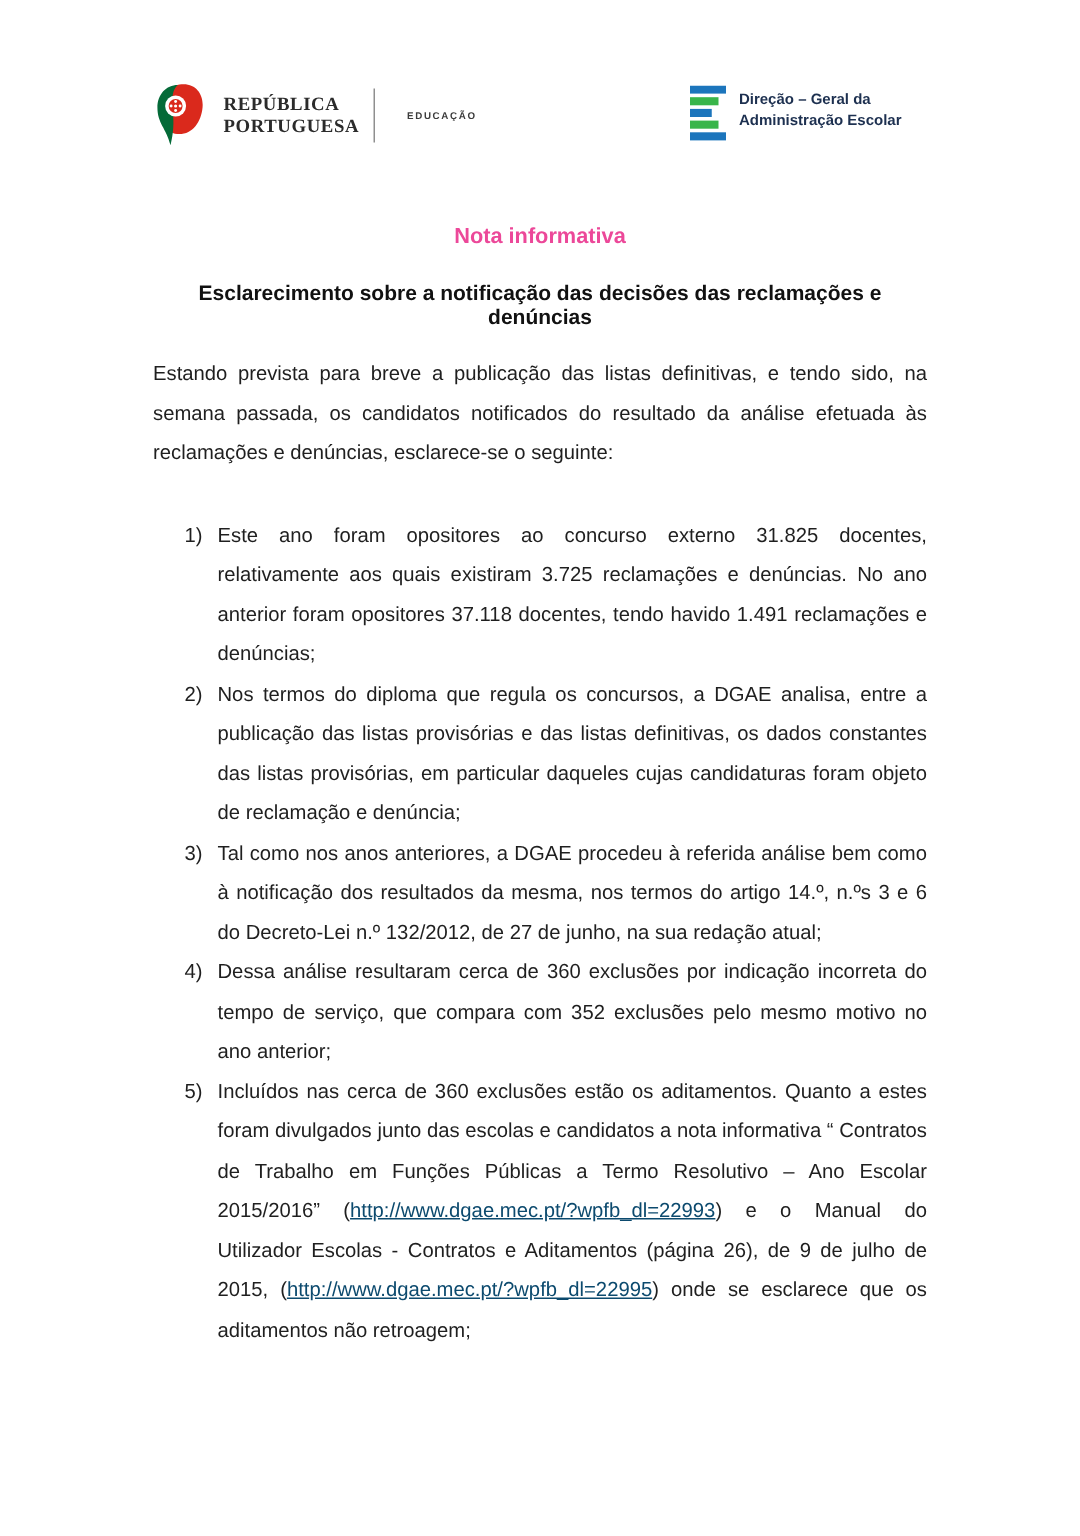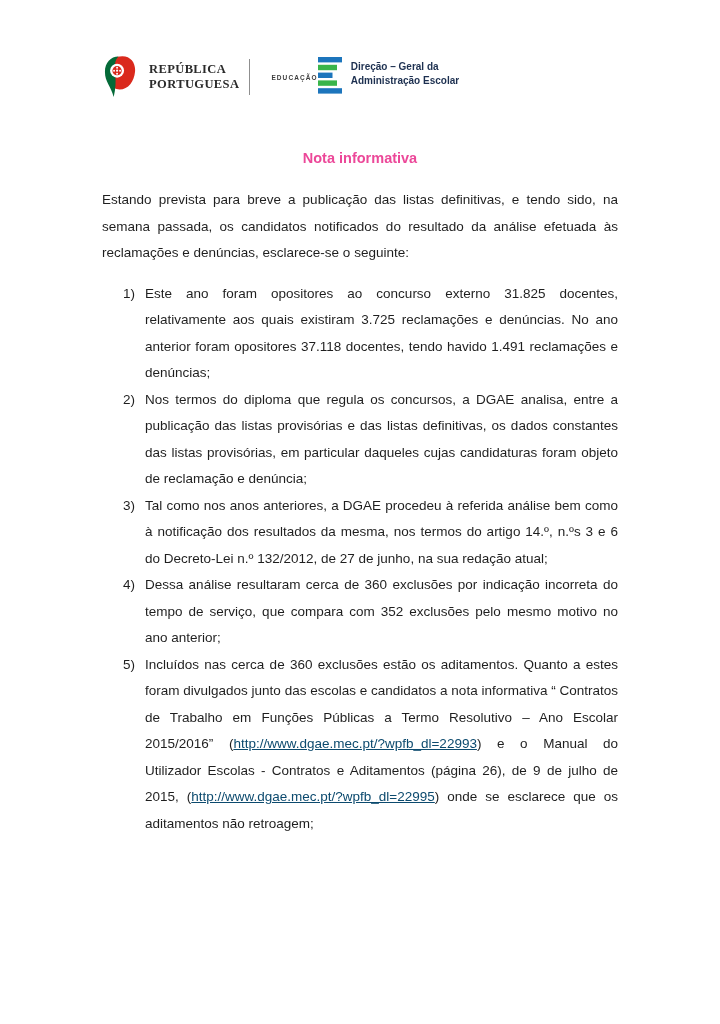--- a/index.html
+++ b/index.html
@@ -10,23 +10,23 @@
     height: 1024px;
     margin: 0 auto;
     background: #ffffff;
     font-family: "Liberation Sans", "DejaVu Sans", sans-serif;
     color: #1f1f1f;
     overflow: hidden;
   }
   
   .header {
     display: flex;
-    justify-content: flex-start;
+    justify-content: space-between;
     align-items: flex-start;
-    padding: 55px 70px 0 103px;
+    padding: 55px 119px 0 103px;
     height: 100px;
   }
   .gov-logo { display: flex; align-items: center; }
   .gov-emblem { width: 33px; height: 43px; flex: 0 0 auto; }
   .gov-words {
     margin-left: 13px;
     font-family: "Liberation Serif", "DejaVu Serif", serif;
     font-weight: bold;
     font-size: 12.5px;
     line-height: 14.5px;
@@ -76,21 +76,21 @@
   .doc-subtitle {
     text-align: center;
     font-weight: bold;
     font-size: 14px;
     margin-bottom: 17px;
     color: #111;
   }
   .intro {
     text-align: justify;
     line-height: 26.5px;
-    margin-bottom: 14px;
+    margin-bottom: 28px;
   }
   .nlist { padding-left: 21px; }
   .li { display: flex; }
   .li-num { flex: 0 0 22px; line-height: 26.5px; }
   .li-body { flex: 1; text-align: justify; line-height: 26.5px; }
   .doc-link {
     color: #0c4a6e;
     text-decoration: underline;
     cursor: pointer;
     word-break: break-all;
@@ -136,20 +136,21 @@
         <div>Administração Escolar</div>
       </div>
     </div>
 
   </div>
 
   <div class="content">
 
     <div class="doc-title">Nota informativa</div>
 
+    <div class="doc-subtitle">Esclarecimento sobre a notificação das decisões das reclamações e denúncias</div>
 
     <p class="intro">Estando prevista para breve a publicação das listas definitivas, e tendo sido, na semana passada, os candidatos notificados do resultado da análise efetuada às reclamações e denúncias, esclarece-se o seguinte:</p>
 
     <div class="nlist">
 
       <div class="li">
         <span class="li-num">1)</span>
         <span class="li-body">Este ano foram opositores ao concurso externo 31.825 docentes, relativamente aos quais existiram 3.725 reclamações e denúncias. No ano anterior foram opositores 37.118 docentes, tendo havido 1.491 reclamações e denúncias;</span>
       </div>
 

